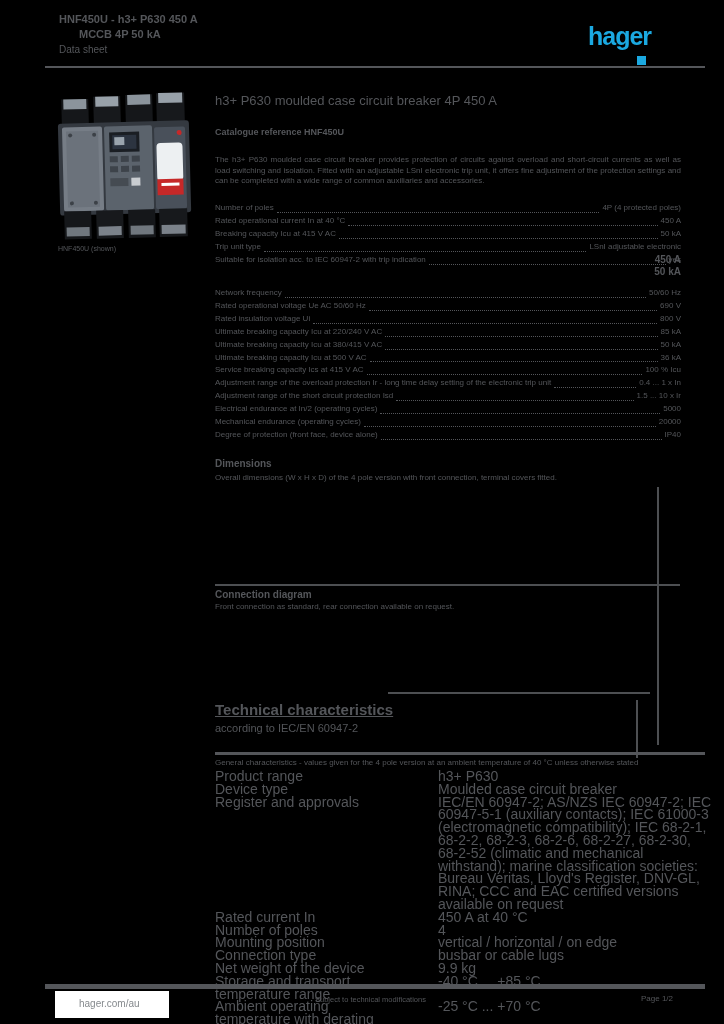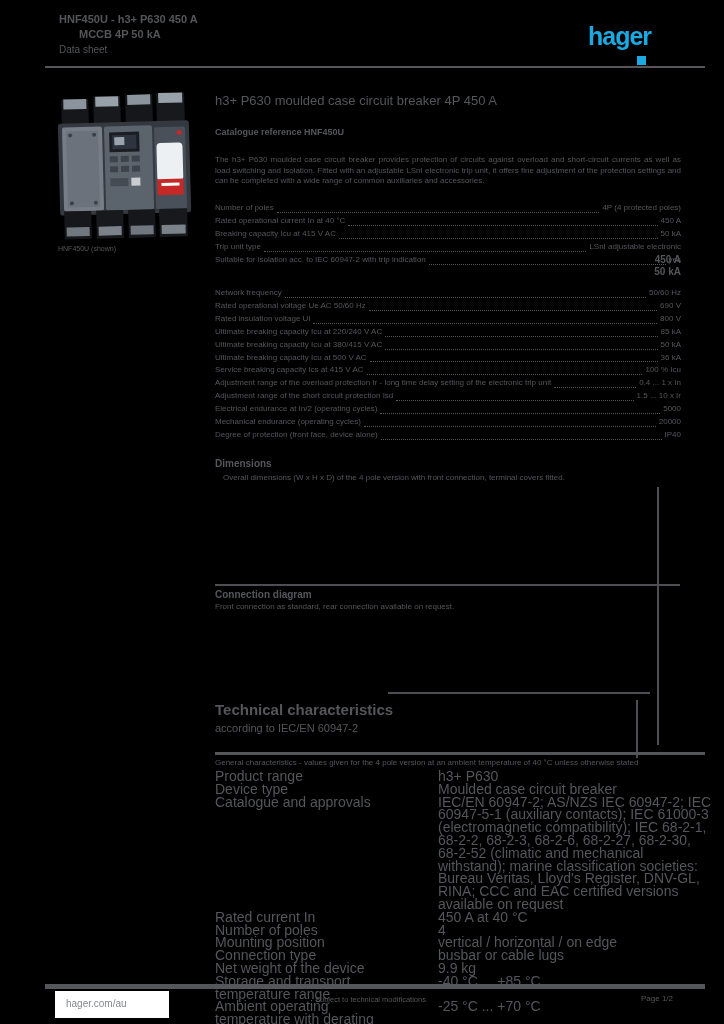--- a/index.html
+++ b/index.html
@@ -23,40 +23,40 @@
   .rowsA{left:215px;top:202px;width:466px;}
   .rowsB{left:215px;top:287px;width:466px;}
   .specrow{display:flex;align-items:flex-end;font-size:8px;line-height:12.9px;}
   .specrow .lbl{white-space:normal;}
   .specrow .dots{flex:1;border-bottom:1px dotted #54565a;margin:0 3px 2px 3px;min-width:8px;}
   .specrow .val{white-space:nowrap;}
   .highlight{left:565px;top:254px;width:116px;text-align:right;font-size:10px;
              font-weight:bold;line-height:11.5px;}
   
   .sec-c-h{left:215px;top:458px;font-size:10px;font-weight:bold;}
-  .sec-c-n{left:215px;top:473px;width:466px;font-size:8px;line-height:10.5px;margin-left:8px;}
+  .sec-c-n{left:215px;top:473px;width:466px;font-size:8px;line-height:10.5px;}
   .vline1{left:657px;top:487px;width:2px;height:258px;background:#4d4f52;}
   .hline1{left:215px;top:584px;width:465px;height:2px;background:#4d4f52;}
   .sec-d-h{left:215px;top:589px;font-size:10px;font-weight:bold;}
   .sec-d-n{left:215px;top:602px;width:300px;font-size:8px;line-height:10.5px;}
   .hline2{left:388px;top:692px;width:262px;height:2px;background:#4d4f52;}
   .vline2{left:636px;top:700px;width:2px;height:58px;background:#4d4f52;}
-  .sec-e-h{left:215px;top:701px;font-size:15px;font-weight:bold;}
+  .sec-e-h{left:215px;top:701px;font-size:15px;font-weight:bold;text-decoration:underline;}
   .sec-e-n{left:215px;top:722px;font-size:11px;}
   
   .tbl-rule{left:215px;top:752px;width:490px;height:3px;background:#54565a;}
   .tbl-head{left:215px;top:757px;width:490px;font-size:8px;line-height:11px;}
   .tbl{left:215px;top:770px;width:497px;}
   .trow{display:flex;font-size:14px;line-height:12.8px;gap:31px;}
   .trow .tlbl{width:192px;flex:0 0 192px;padding-right:4px;box-sizing:border-box;}
   .trow .tval{flex:1;}
   
   .foot-bar{left:45px;top:984px;width:660px;height:5px;background:#54565a;}
   .site-box{left:55px;top:991px;width:114px;height:27px;background:#ffffff;}
-  .site-box span{display:block;padding:7px 0 0 11px;font-size:10px;color:#85898d;}
+  .site-box span{display:block;padding:7px 0 0 24px;font-size:10px;color:#85898d;}
   .foot-center{left:315px;top:995px;font-size:7.5px;}
   .foot-right{left:625px;top:994px;font-size:8px;padding-left:16px;}
 </style>
 </head>
 <body>
 
 <div id="page">
 
   <div class="abs ref1">HNF450U - h3+ P630 450 A</div>
   <div class="abs ref2">MCCB 4P 50 kA</div>
@@ -259,21 +259,21 @@
         <span class="tlbl">Product range</span>
         <span class="tval">h3+ P630</span>
       </div>
 
       <div class="trow">
         <span class="tlbl">Device type</span>
         <span class="tval">Moulded case circuit breaker</span>
       </div>
 
       <div class="trow">
-        <span class="tlbl">Catalogue and approvals</span>
+        <span class="tlbl">Register and approvals</span>
         <span class="tval">IEC/EN 60947-2; AS/NZS IEC 60947-2; IEC 60947-5-1 (auxiliary contacts); IEC 61000-3 (electromagnetic compatibility); IEC 68-2-1, 68-2-2, 68-2-3, 68-2-6, 68-2-27, 68-2-30, 68-2-52 (climatic and mechanical withstand); marine classification societies: Bureau Veritas, Lloyd's Register, DNV-GL, RINA; CCC and EAC certified versions available on request</span>
       </div>
 
       <div class="trow">
         <span class="tlbl">Rated current In</span>
         <span class="tval">450 A at 40 °C</span>
       </div>
 
       <div class="trow">
         <span class="tlbl">Number of poles</span>

